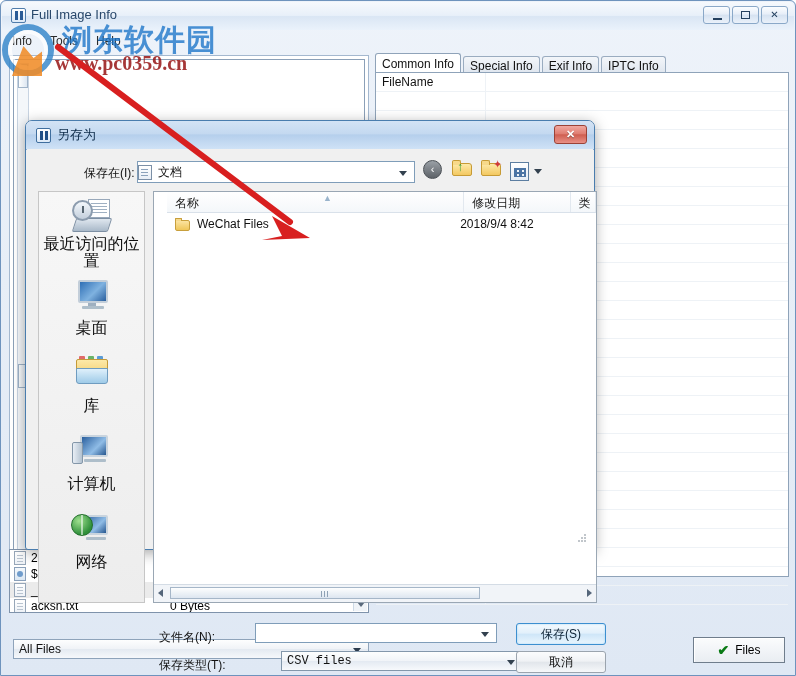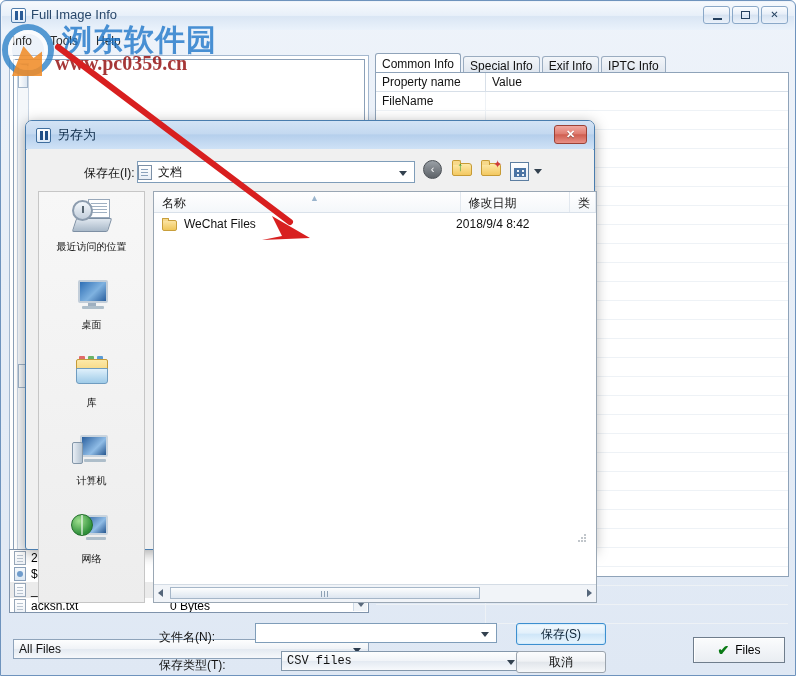--- a/index.html
+++ b/index.html
@@ -240,21 +240,21 @@
   }
   .view-caret{width:0;height:0;border-left:4px solid transparent;border-right:4px solid transparent;
     border-top:5px solid #33414f;margin-left:-2px;}
 
   .places{
     position:absolute;left:11px;top:42px;width:107px;height:412px;
     background:linear-gradient(to bottom,#f7f7f7,#ededed);
     border:1px solid #c6c6c6;box-sizing:border-box;
   }
   .place{width:100%;height:78px;display:flex;flex-direction:column;align-items:center;justify-content:flex-start;padding-top:6px;box-sizing:border-box;}
-  .place .lbl{font-size:10px;color:#111;margin-top:3px;text-align:center;line-height:1.1;}
+  .place .lbl{font-size:16px;color:#111;margin-top:3px;text-align:center;line-height:1.1;}
   .pic{width:44px;height:40px;position:relative;}
 
   
   .ic-recent .base{position:absolute;left:4px;top:20px;width:36px;height:14px;
     background:linear-gradient(to bottom,#dfe7ef,#a9b9c9);border:1px solid #7d8fa3;border-radius:2px;box-sizing:border-box;transform:skewX(-18deg);}
   .ic-recent .clock{position:absolute;left:2px;top:2px;width:21px;height:21px;border-radius:50%;
     background:linear-gradient(to bottom,#f3f7fb,#c3cfdc);border:2px solid #8c9cae;box-sizing:border-box;}
   .ic-recent .clock:after{content:"";position:absolute;left:8px;top:4px;width:2px;height:7px;background:#55646f;}
   .ic-recent .pg{position:absolute;left:18px;top:1px;width:22px;height:19px;background:#ffffff;border:1px solid #98a8ba;box-sizing:border-box;}
   .ic-recent .pg:before{content:"";position:absolute;left:2px;top:3px;right:2px;height:1px;background:#9fb0c2;
@@ -288,21 +288,21 @@
   .ic-net .mon{position:absolute;left:12px;top:5px;width:26px;height:20px;
     background:linear-gradient(135deg,#2a5f9e,#8fbce6 60%,#26568f);
     border:2px solid #c9d4de;border-radius:2px;box-sizing:border-box;}
   .ic-net .globe{position:absolute;left:1px;top:4px;width:22px;height:22px;border-radius:50%;
     background:radial-gradient(circle at 35% 30%,#9fe08f,#2f8f3a 70%);border:1px solid #236f2c;box-sizing:border-box;}
   .ic-net .globe:after{content:"";position:absolute;left:9px;top:0;width:2px;height:20px;background:rgba(255,255,255,.55);}
   .ic-net .bs{position:absolute;left:16px;top:27px;width:20px;height:3px;background:#aebeca;border-radius:1px;}
 
   .filearea{
     position:absolute;left:126px;top:42px;width:444px;height:412px;
-    background:#ffffff;border:1px solid #9aa7b4;box-sizing:border-box;overflow:hidden;
+    background:#ffffff;border:1px solid #9aa7b4;box-sizing:border-box;overflow:hidden;padding-left:13px;
   }
   .fa-head{height:20px;display:flex;background:linear-gradient(to bottom,#ffffff,#f4f7fa);
     border-bottom:1px solid #d9e1ea;position:relative;}
   .fa-head .col{font-size:12px;color:#1a1a1a;padding:3px 0 0 8px;box-sizing:border-box;
     border-right:1px solid #e2e8ef;overflow:hidden;white-space:nowrap;}
   .fa-c1{width:308px;}
   .fa-c2{width:110px;}
   .fa-c3{width:26px;}
   .fa-head .sortmark{position:absolute;left:156px;top:1px;color:#9ab4cc;font-size:9px;}
   .fa-row{height:22px;display:flex;align-items:center;gap:12px;}
@@ -442,24 +442,20 @@
     </div>
 
     <div class="right-pane">
       <div class="tabs">
         <div class="tab active">Common Info</div>
         <div class="tab">Special Info</div>
         <div class="tab">Exif Info</div>
         <div class="tab">IPTC Info</div>
       </div>
       <div class="tabpanel">
-        <div class="grid-head">
-          <div class="gh1">Property name</div>
-          <div class="gh2">Value</div>
-        </div>
         <div class="grid-row">
           <div class="gr1">FileName</div>
           <div class="gr2"></div>
         </div>
         <div class="grid-row">
             <div class="gr1"></div>
             <div class="gr2"></div>
           </div>
         <div class="grid-row">
             <div class="gr1"></div>

